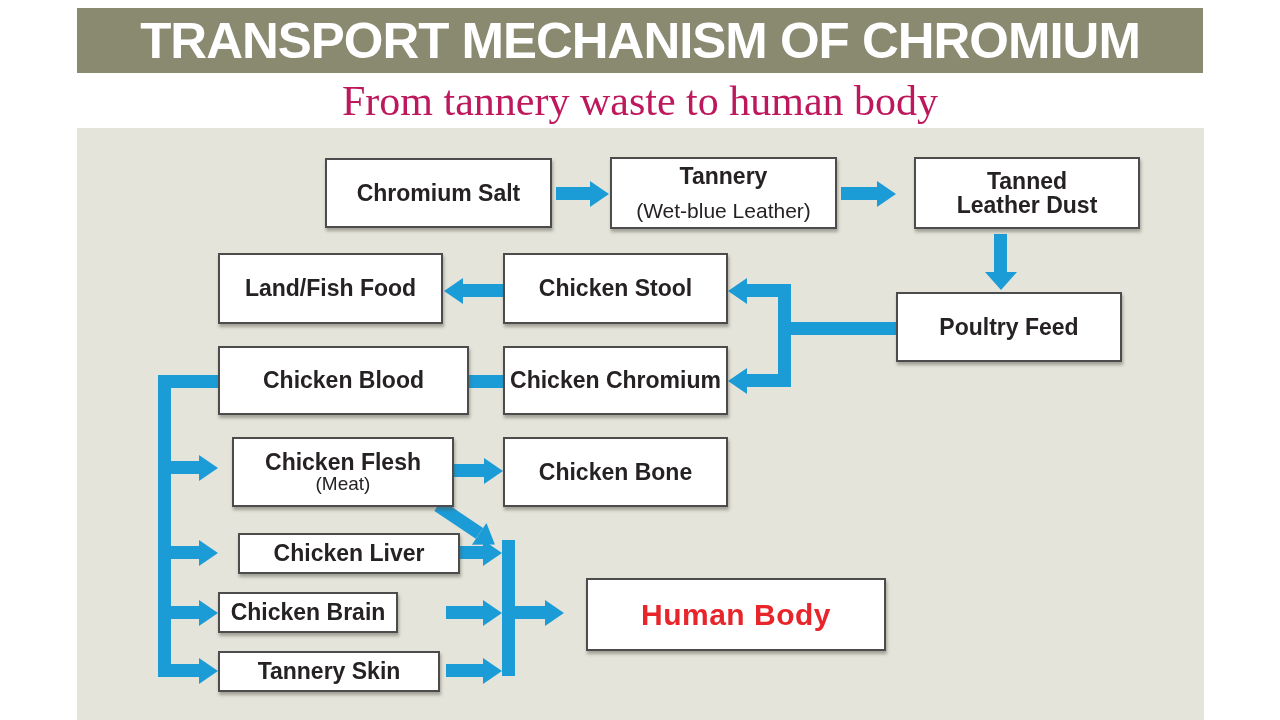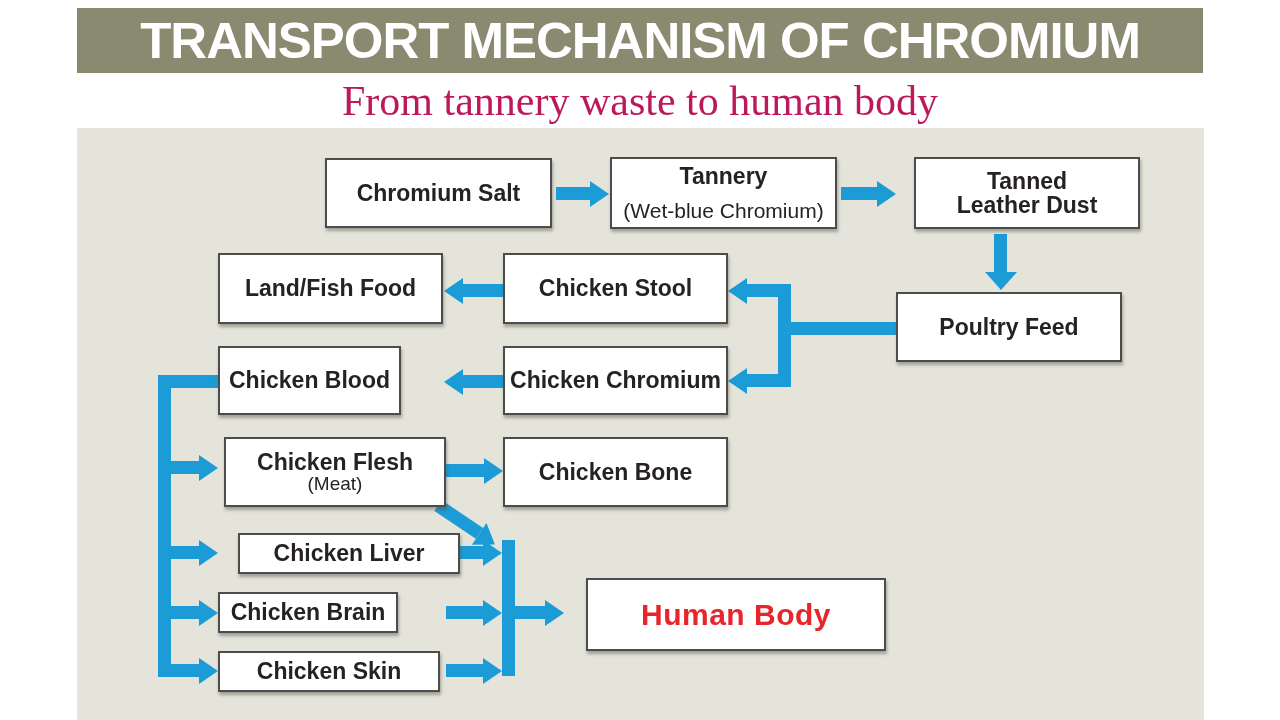--- a/index.html
+++ b/index.html
@@ -28,23 +28,23 @@
   .node .sub{font-weight:normal;font-size:21px;line-height:1.05;white-space:nowrap;}
   .node .sub.small{font-size:19px;}
   .node.human .lbl{font-size:30px;color:var(--accent-red,#e7252b);letter-spacing:0.5px;}
 
   #n-chromium-salt{left:325px;top:158px;width:227px;height:70px;}
   #n-tannery{left:610px;top:157px;width:227px;height:72px;gap:11px;}
   #n-tanned-dust{left:896px;top:157px;width:226px;height:72px;margin-left:18px;}
   #n-poultry-feed{left:896px;top:292px;width:226px;height:70px;align-items:center;}
   #n-land-fish{left:218px;top:253px;width:225px;height:71px;}
   #n-chicken-stool{left:503px;top:253px;width:225px;height:71px;}
-  #n-chicken-blood{left:218px;top:346px;width:183px;height:69px;}
+  #n-chicken-blood{left:218px;top:346px;width:251px;height:69px;}
   #n-chicken-stomach{left:503px;top:346px;width:225px;height:69px;}
-  #n-chicken-flesh{left:224px;top:437px;width:222px;height:70px;}
+  #n-chicken-flesh{left:232px;top:437px;width:222px;height:70px;}
   #n-chicken-bone{left:503px;top:437px;width:225px;height:70px;}
   #n-chicken-liver{left:218px;top:533px;width:222px;height:41px;margin-left:20px;}
   #n-chicken-brain{left:218px;top:592px;width:180px;height:41px;}
   #n-chicken-skin{left:218px;top:651px;width:222px;height:41px;}
   #n-human-body{left:586px;top:578px;width:300px;height:73px;}
 
   
   .arrow{position:absolute;background:var(--arrow,#1b9cd7);}
   .arrow.right::after{content:"";position:absolute;left:100%;top:50%;transform:translateY(-50%);
       border-top:13px solid transparent;border-bottom:13px solid transparent;
@@ -94,21 +94,21 @@
   <div class="arrow right" style="left:446px;top:606px;width:37px;height:13px;"></div>
   <div class="arrow right" style="left:446px;top:664px;width:37px;height:13px;"></div>
   <div class="arrow" style="left:502px;top:540px;width:13px;height:136px;"></div>
   <div class="arrow right" style="left:515px;top:606px;width:30px;height:13px;"></div>
 
   <div class="node" id="n-chromium-salt">
     <span class="lbl">Chromium Salt</span>
   </div>
   <div class="node" id="n-tannery">
     <span class="lbl">Tannery</span>
-    <span class="sub">(Wet-blue Chromium)</span>
+    <span class="sub">(Wet-blue Leather)</span>
   </div>
   <div class="node" id="n-tanned-dust">
     <span class="lbl">Tanned</span>
     <span class="lbl">Leather Dust</span>
   </div>
   <div class="node" id="n-poultry-feed">
     <span class="lbl">Poultry Feed</span>
   </div>
   <div class="node" id="n-land-fish">
     <span class="lbl">Land/Fish Food</span>
@@ -129,19 +129,19 @@
   <div class="node" id="n-chicken-bone">
     <span class="lbl">Chicken Bone</span>
   </div>
   <div class="node" id="n-chicken-liver">
     <span class="lbl">Chicken Liver</span>
   </div>
   <div class="node" id="n-chicken-brain">
     <span class="lbl">Chicken Brain</span>
   </div>
   <div class="node" id="n-chicken-skin">
-    <span class="lbl">Chicken Skin</span>
+    <span class="lbl">Tannery Skin</span>
   </div>
   <div class="node human" id="n-human-body">
     <span class="lbl">Human Body</span>
   </div>
 
 </div>
 
 </body></html>

